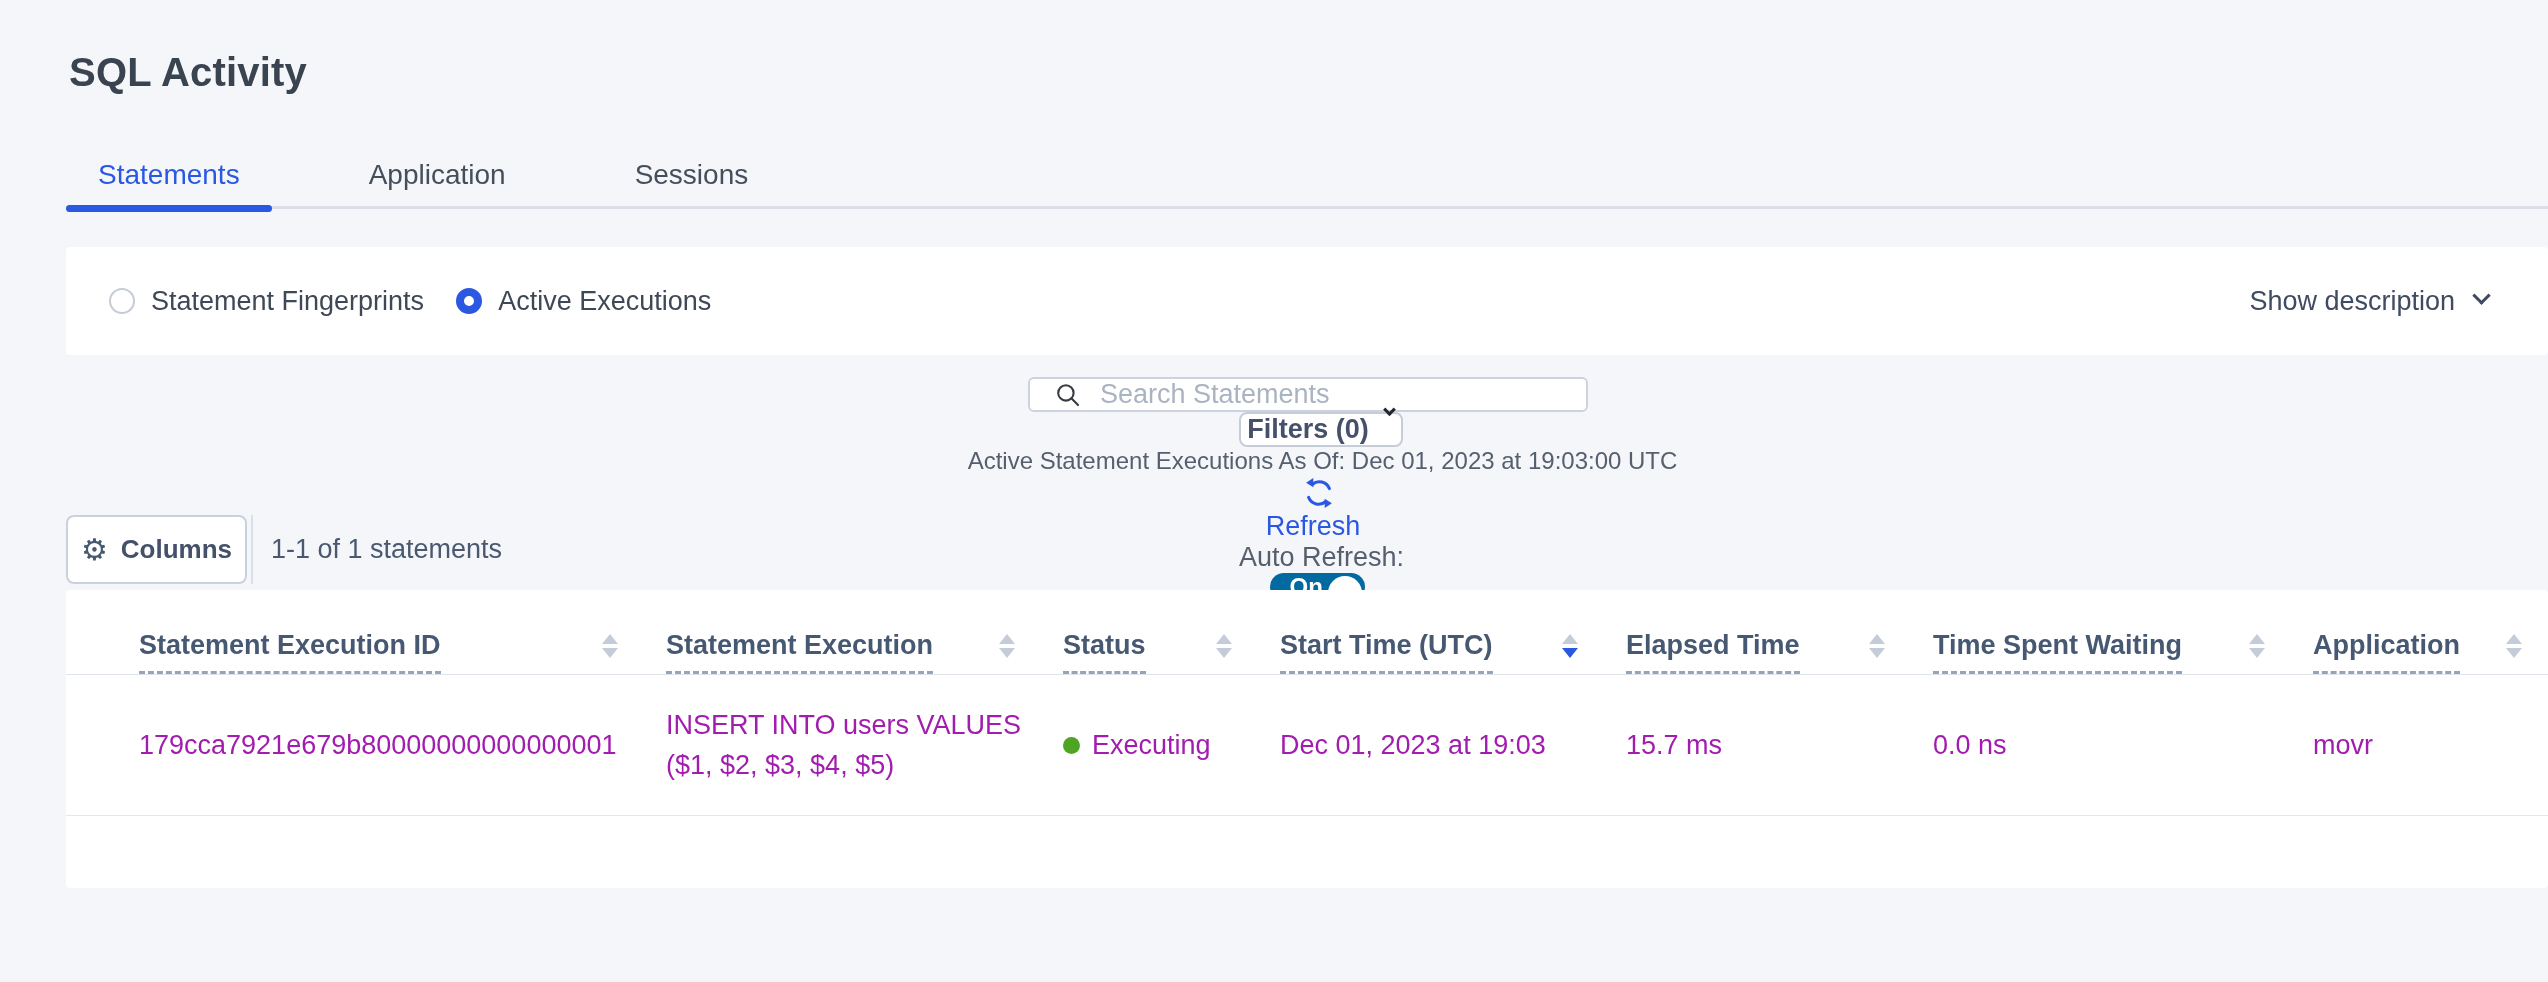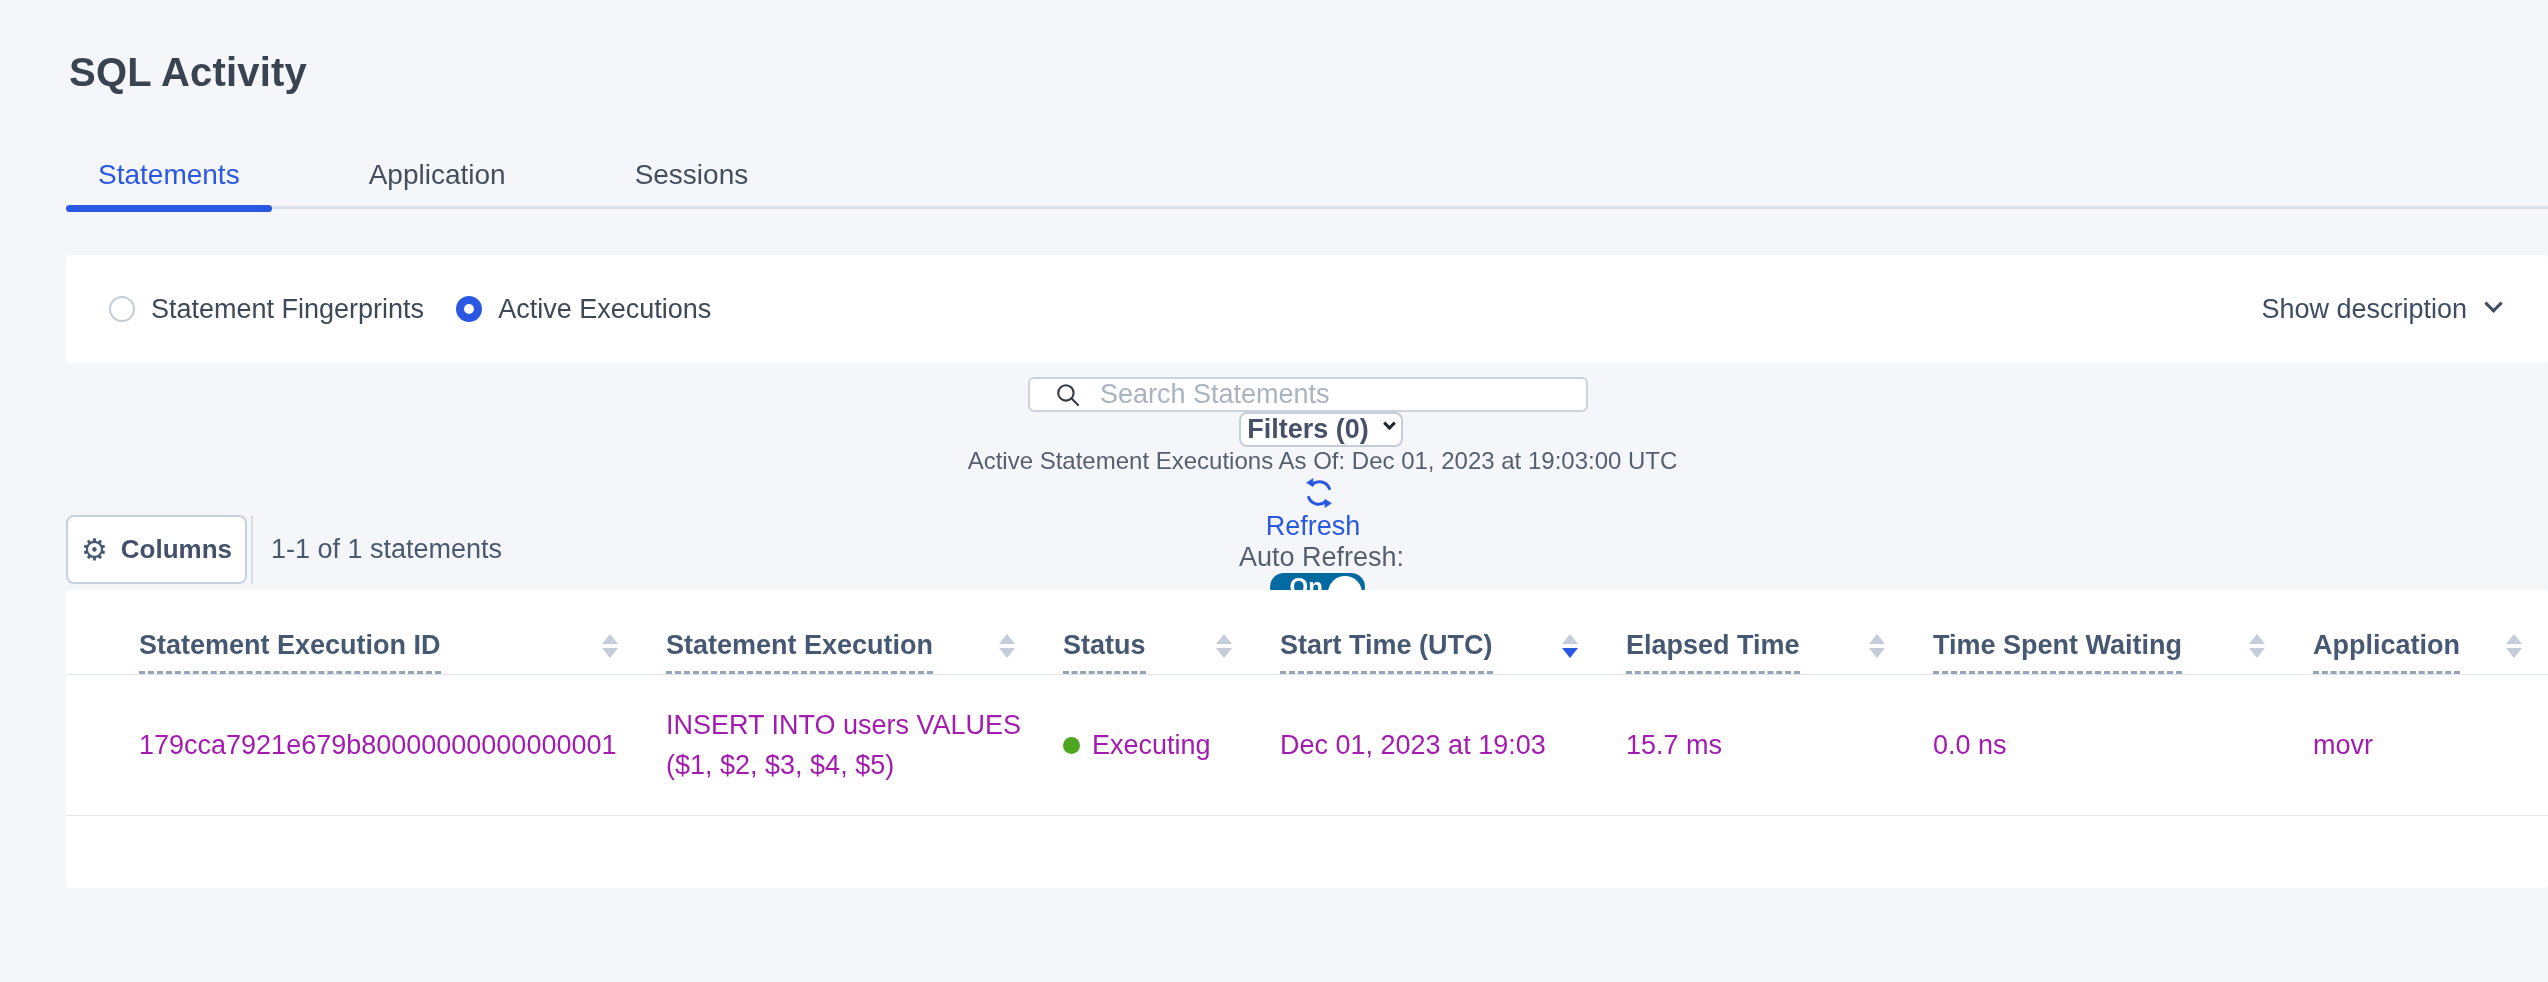--- a/index.html
+++ b/index.html
@@ -23,23 +23,23 @@
     position:relative; padding:0 32px; margin-right:65px; height:69px;
     display:flex; align-items:center; font-size:28px; color:#454f5c; cursor:pointer; z-index:2;
   }
   .tab.active { color:#2a58e3; }
   .tab.active::after {
     content:""; position:absolute; left:0; right:0; bottom:-3px; height:7px;
     background:#2a58e3; border-radius:4px;
   }
   
   .panel1 {
-    position:absolute; left:66px; right:0; top:255px; height:108px;
+    position:absolute; left:66px; right:0; top:247px; height:108px;
     background:#fff; border-radius:4px;
-    display:flex; align-items:center; padding-left:43px; padding-right:48px;
+    display:flex; align-items:center; padding-left:43px; padding-right:60px;
   }
   .radio-item { display:flex; align-items:center; cursor:pointer; }
   .radio-item + .radio-item { margin-left:32px; }
   .radio-circle {
     width:26px; height:26px; border-radius:50%; background:#fff;
     border:2px solid #c6ccd6; margin-right:16px; flex:none;
   }
   .radio-item.selected .radio-circle { border:8px solid #2a58e3; }
   .radio-label { font-size:27px; color:#3e4856; }
   .spacer { flex:1; }
@@ -59,21 +59,21 @@
   .search-box svg { flex:none; }
   .search-box input {
     border:none; outline:none; background:transparent; margin-left:18px;
     font-size:27px; color:#394455; width:440px;
     font-family:"Liberation Sans","DejaVu Sans",sans-serif;
   }
   .search-box input::placeholder { color:#aab3c0; }
   .filters-btn {
     margin-left:25px; width:164px; height:78px; background:#fff;
     border:2px solid #c5cdd9; border-radius:8px; cursor:pointer;
-    display:flex; align-items:center; justify-content:center;
+    display:flex; justify-content:center;
     font-size:27px; font-weight:700; color:#46506a;
   }
   .filters-btn .chev { width:9px; height:9px; border-width:3px; color:#20262e; margin-left:16px; margin-top:-6px; }
   .asof { margin-left:29px; font-size:24px; color:#565f6e; }
   .refresh-icon { margin-left:22px; cursor:pointer; display:flex; }
   .refresh-link { margin-left:10px; font-size:27px; color:#2a58e3; cursor:pointer; }
   .vdivider { margin-left:26px; width:2px; height:70px; background:#dbe0e9; }
   .autorefresh-label { margin-left:27px; font-size:27px; color:#565f6e; }
   .toggle {
     margin-left:18px; width:95px; height:40px; border-radius:20px; background:#0369a1;

